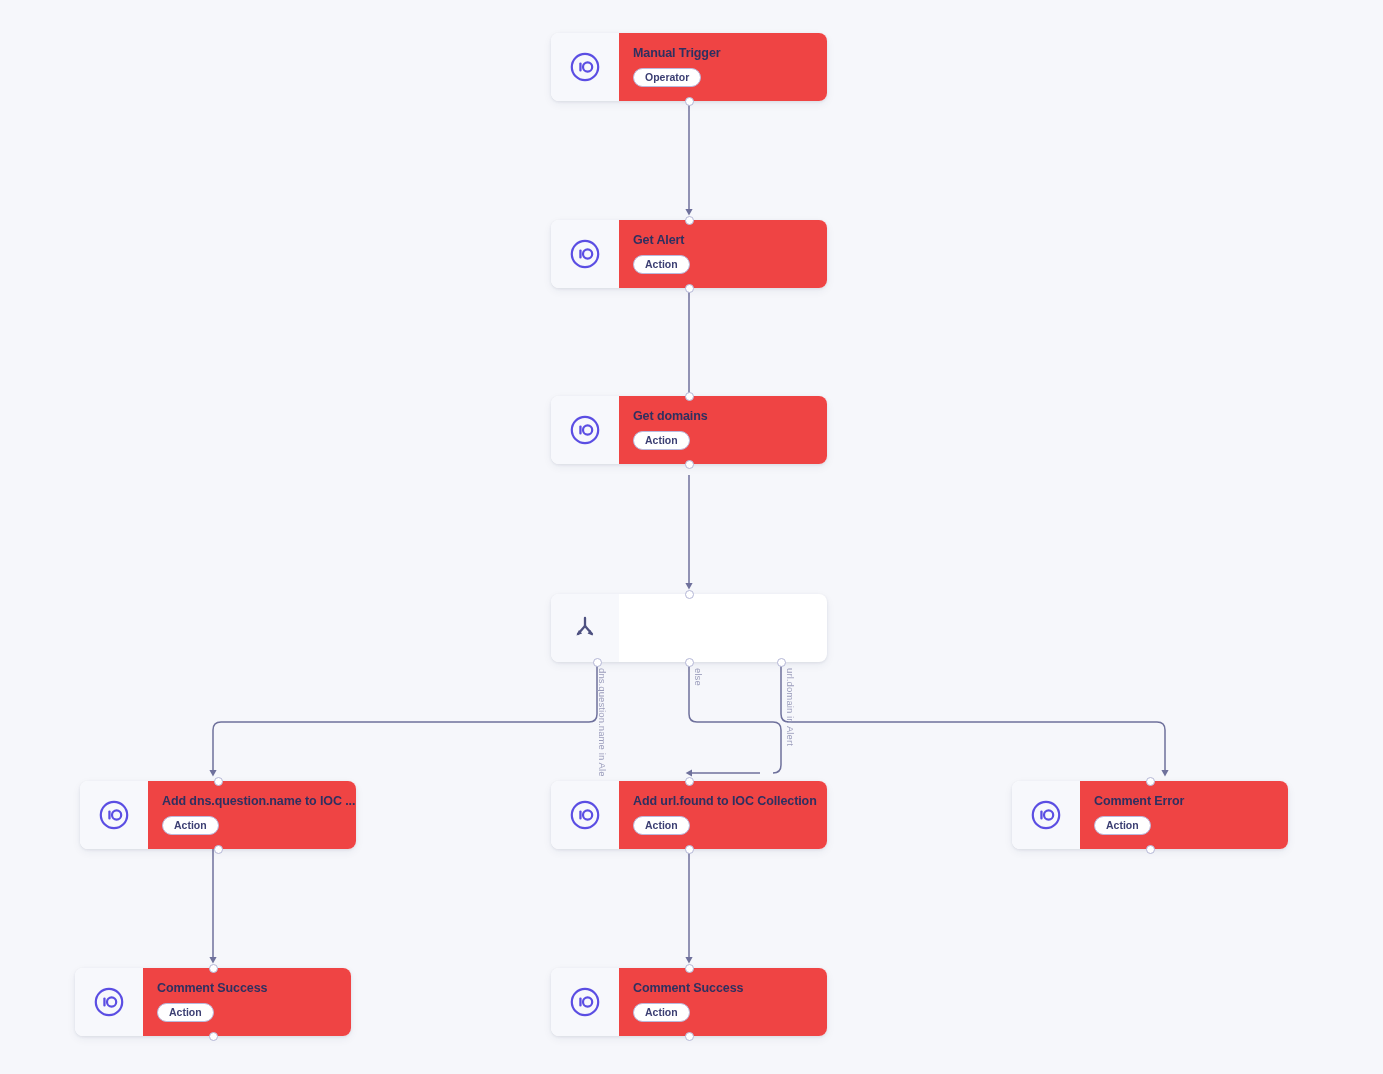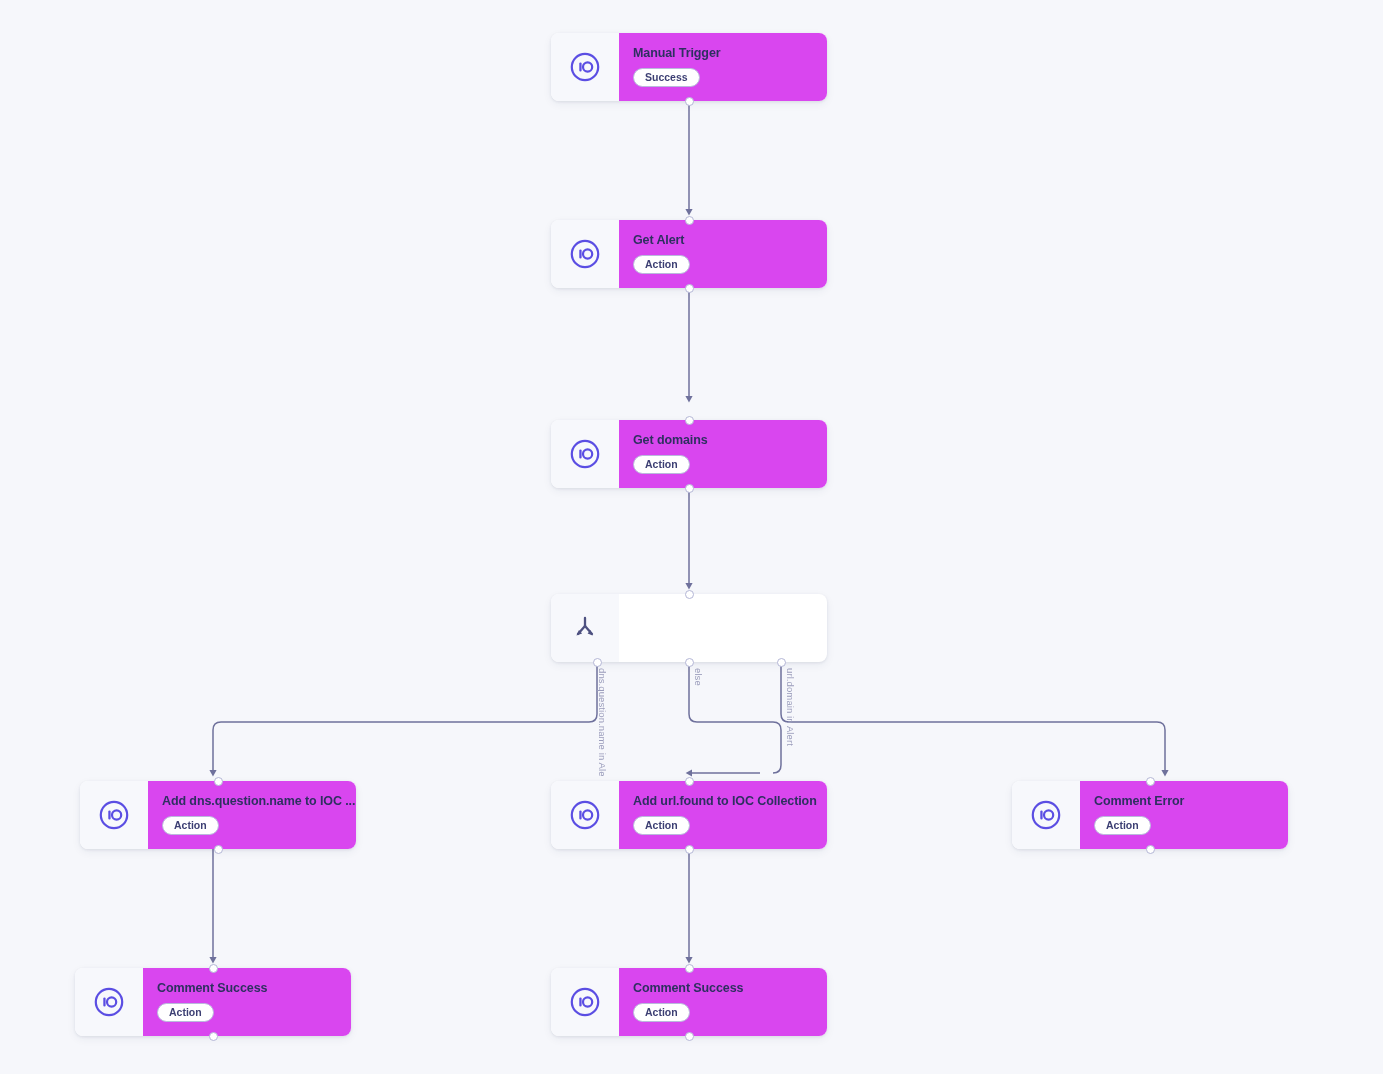--- a/index.html
+++ b/index.html
@@ -39,21 +39,21 @@
     width: 68px;
     flex: 0 0 68px;
     background: #f7f8fc;
     border-radius: 8px 0 0 8px;
     display: flex;
     align-items: center;
     justify-content: center;
   }
   .node-body {
     flex: 1 1 auto;
-    background: #d946ef;
+    background: #ef4444;
     border-radius: 0 8px 8px 0;
     padding: 13px 13px 0 14px;
     display: flex;
     flex-direction: column;
     align-items: flex-start;
     overflow: hidden;
   }
   .node-title {
     font-size: 12.5px;
     font-weight: bold;
@@ -158,42 +158,42 @@
   <div class="node w-276" style="left:551px; top:33px;">
     <div class="node-icon">
       <svg class="io-icon" width="32" height="32" viewBox="0 0 32 32">
         <circle cx="16" cy="16" r="13.2" fill="none" stroke="#5b4ee3" stroke-width="2.2"></circle>
         <rect x="10.3" y="11.4" width="2.3" height="9.2" rx="1.1" fill="#5b4ee3"></rect>
         <circle cx="18.6" cy="16" r="4.6" fill="none" stroke="#5b4ee3" stroke-width="2.2"></circle>
       </svg>
     </div>
     <div class="node-body">
       <div class="node-title">Manual Trigger</div>
-      <div class="badge">Success</div>
+      <div class="badge">Operator</div>
     </div>
     <div class="port" style="left:134px; bottom:-4.5px;"></div>
   </div>
 
   <div class="node w-276" style="left:551px; top:220px;">
     <div class="node-icon">
       <svg class="io-icon" width="32" height="32" viewBox="0 0 32 32">
         <circle cx="16" cy="16" r="13.2" fill="none" stroke="#5b4ee3" stroke-width="2.2"></circle>
         <rect x="10.3" y="11.4" width="2.3" height="9.2" rx="1.1" fill="#5b4ee3"></rect>
         <circle cx="18.6" cy="16" r="4.6" fill="none" stroke="#5b4ee3" stroke-width="2.2"></circle>
       </svg>
     </div>
     <div class="node-body">
       <div class="node-title">Get Alert</div>
       <div class="badge">Action</div>
     </div>
     <div class="port" style="left:134px; top:-4.5px;"></div>
     <div class="port" style="left:134px; bottom:-4.5px;"></div>
   </div>
 
-  <div class="node w-276" style="left:551px; top:420px;">
+  <div class="node w-276" style="left:551px; top:396px;">
     <div class="node-icon">
       <svg class="io-icon" width="32" height="32" viewBox="0 0 32 32">
         <circle cx="16" cy="16" r="13.2" fill="none" stroke="#5b4ee3" stroke-width="2.2"></circle>
         <rect x="10.3" y="11.4" width="2.3" height="9.2" rx="1.1" fill="#5b4ee3"></rect>
         <circle cx="18.6" cy="16" r="4.6" fill="none" stroke="#5b4ee3" stroke-width="2.2"></circle>
       </svg>
     </div>
     <div class="node-body">
       <div class="node-title">Get domains</div>
       <div class="badge">Action</div>

